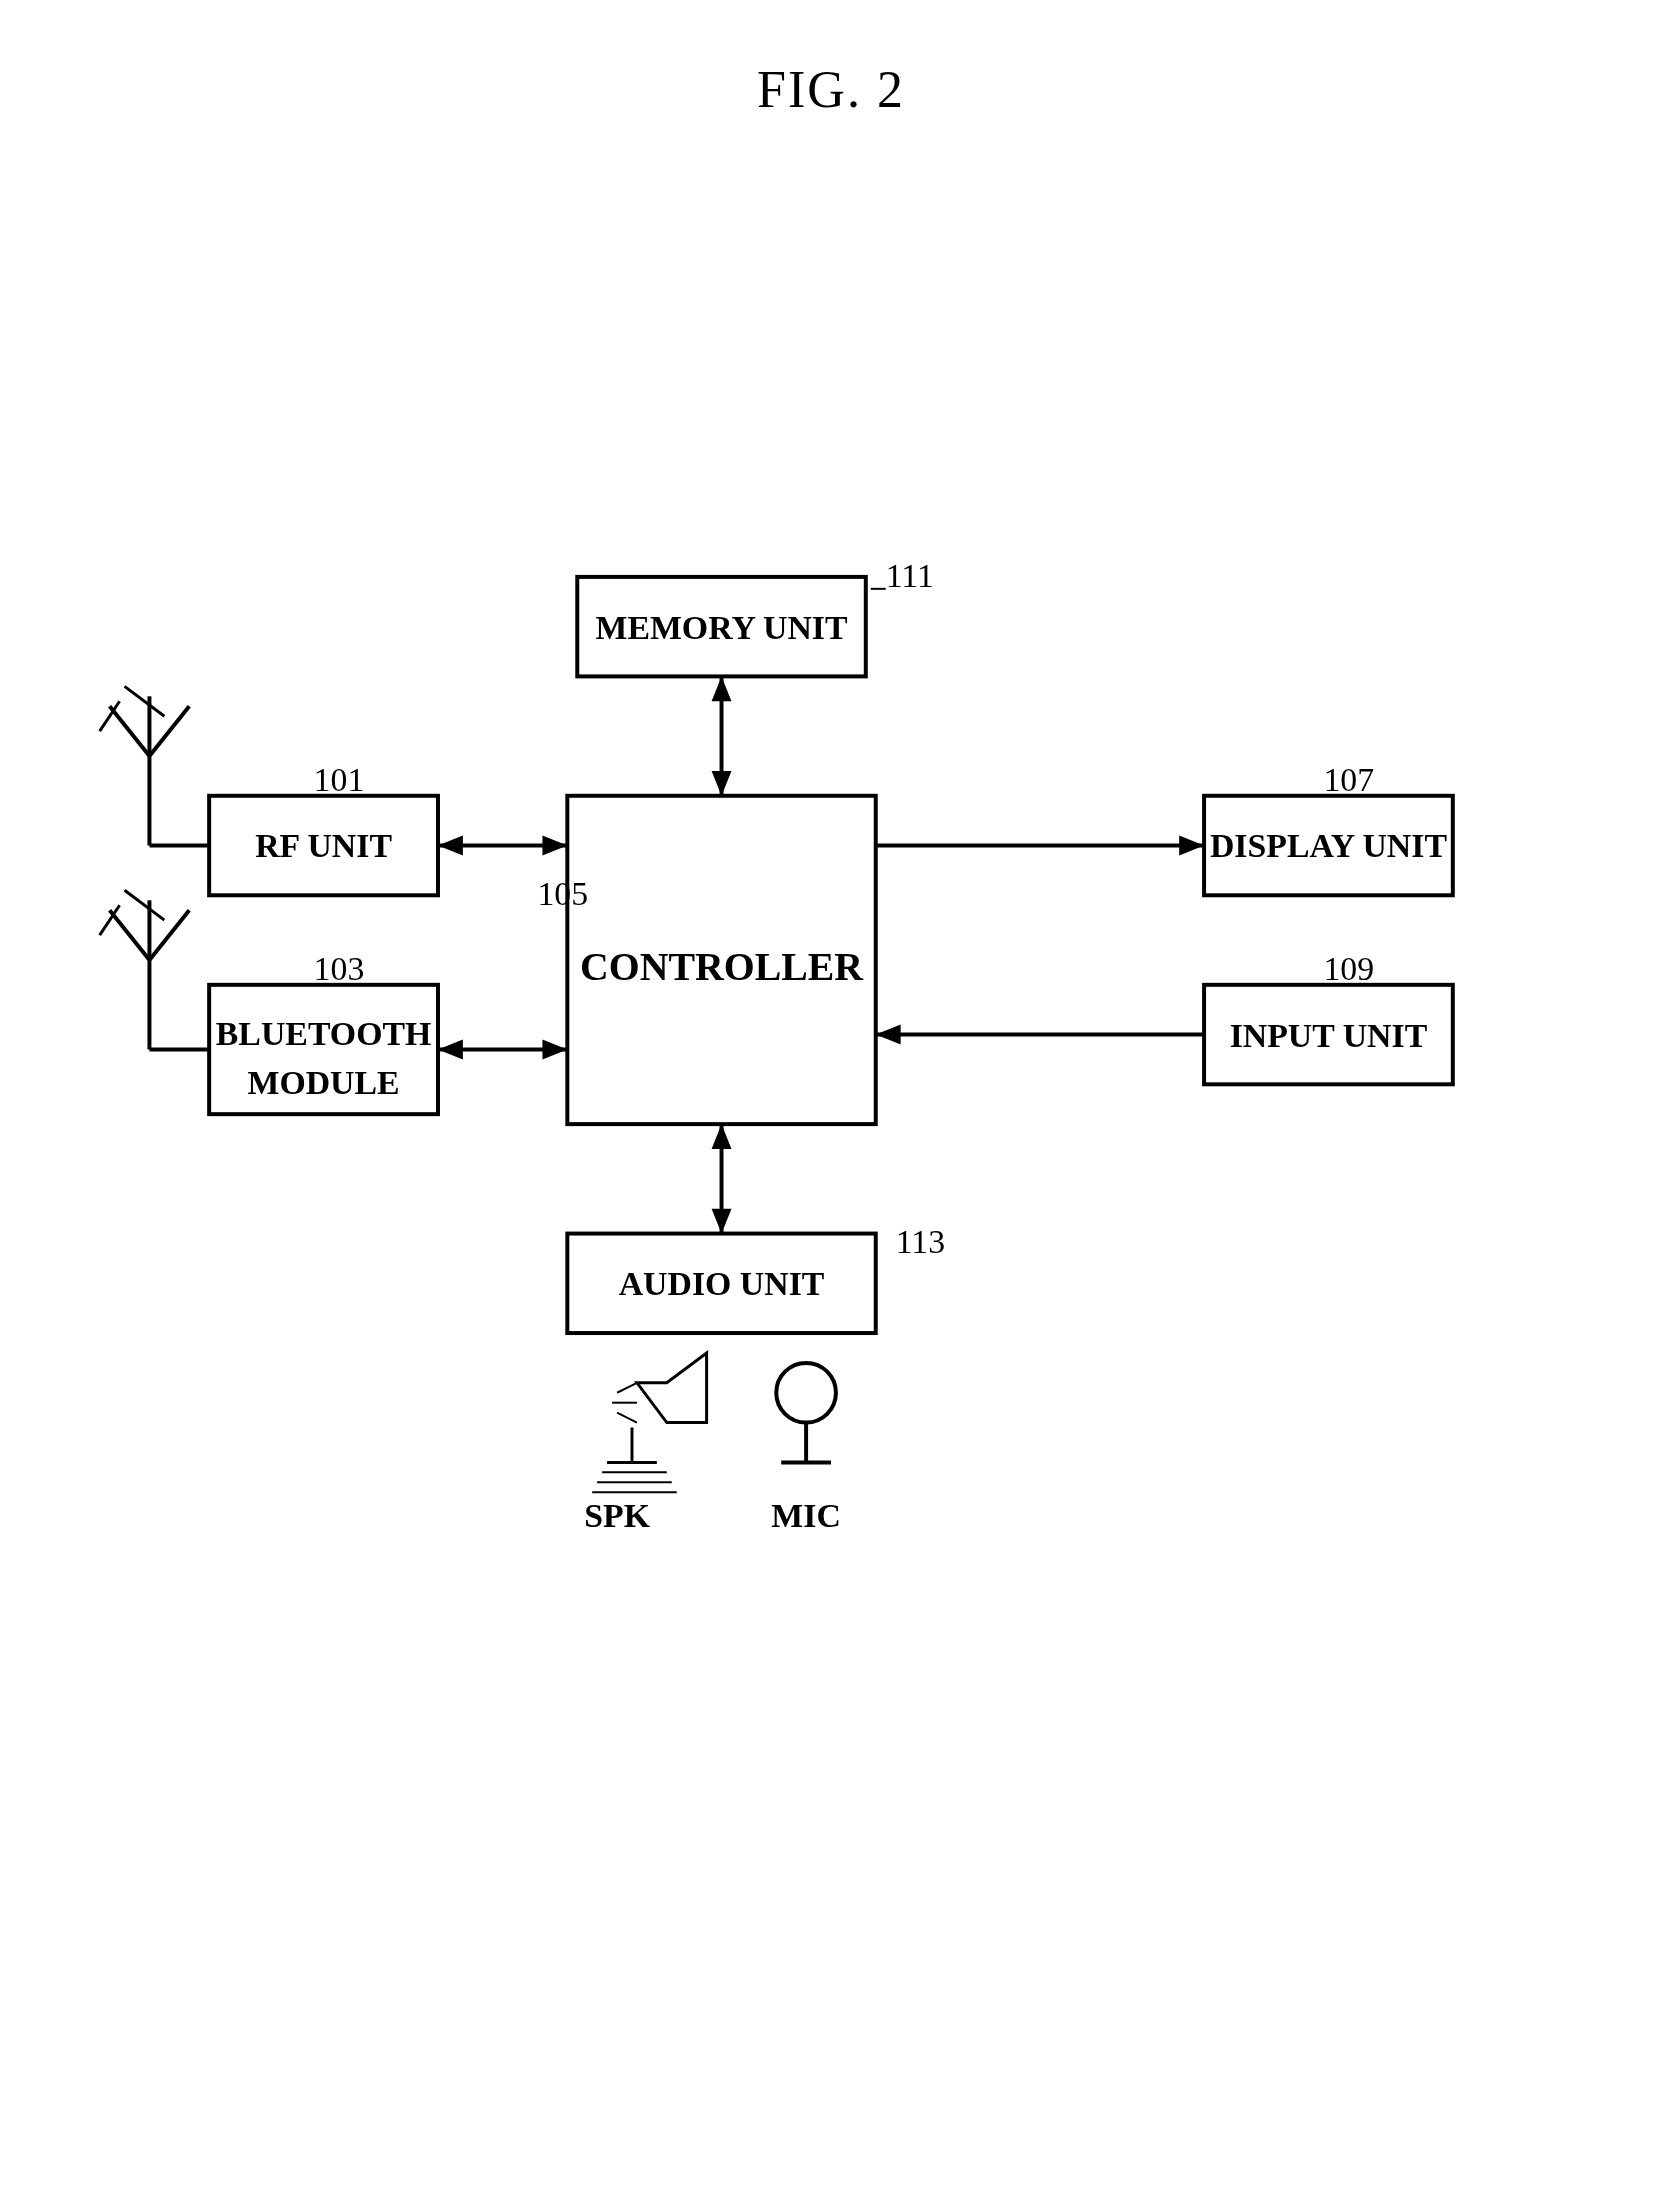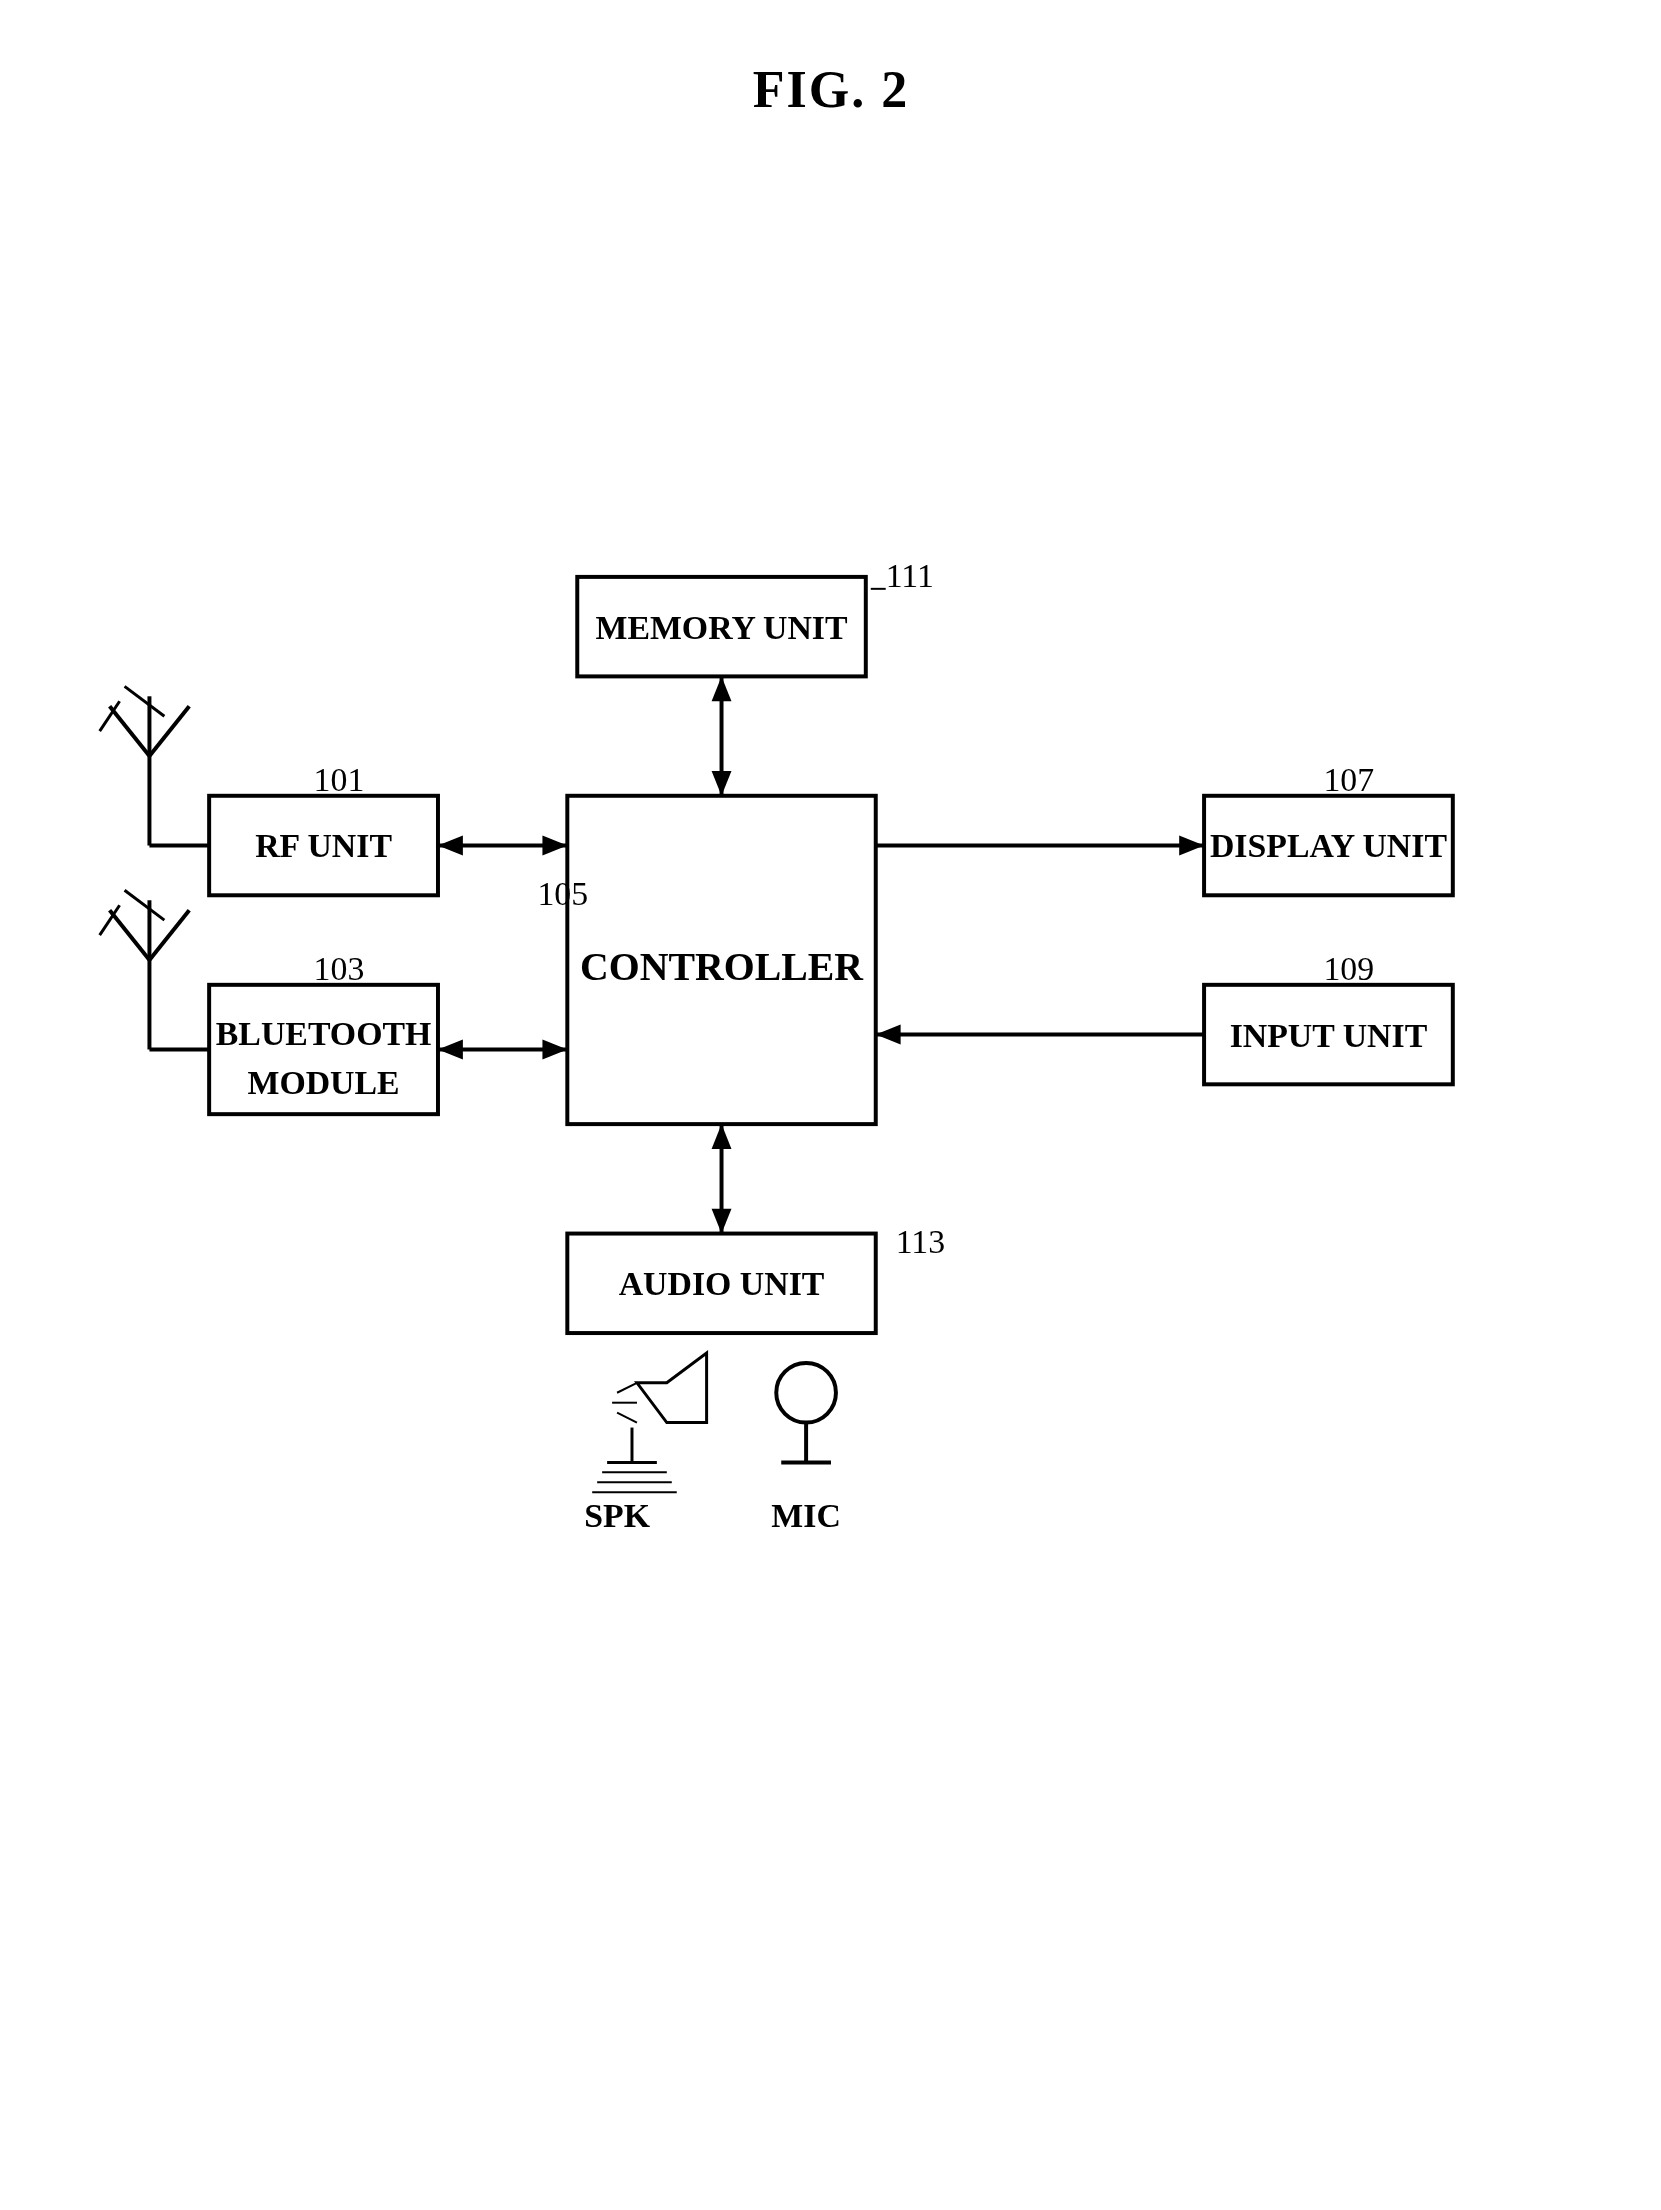--- a/index.html
+++ b/index.html
@@ -10,21 +10,21 @@
       height: 2211px;
       position: relative;
       overflow: hidden;
     }
     .page-title {
       position: absolute;
       top: 60px;
       left: 50%;
       transform: translateX(-50%);
       font-size: 52px;
-      font-weight: bold;
+      font-weight: normal;
       letter-spacing: 2px;
     }
     
     .diagram {
       position: absolute;
       top: 557px;
       left: 179px;
       width: 1294px;
       height: 1572px;
     }

